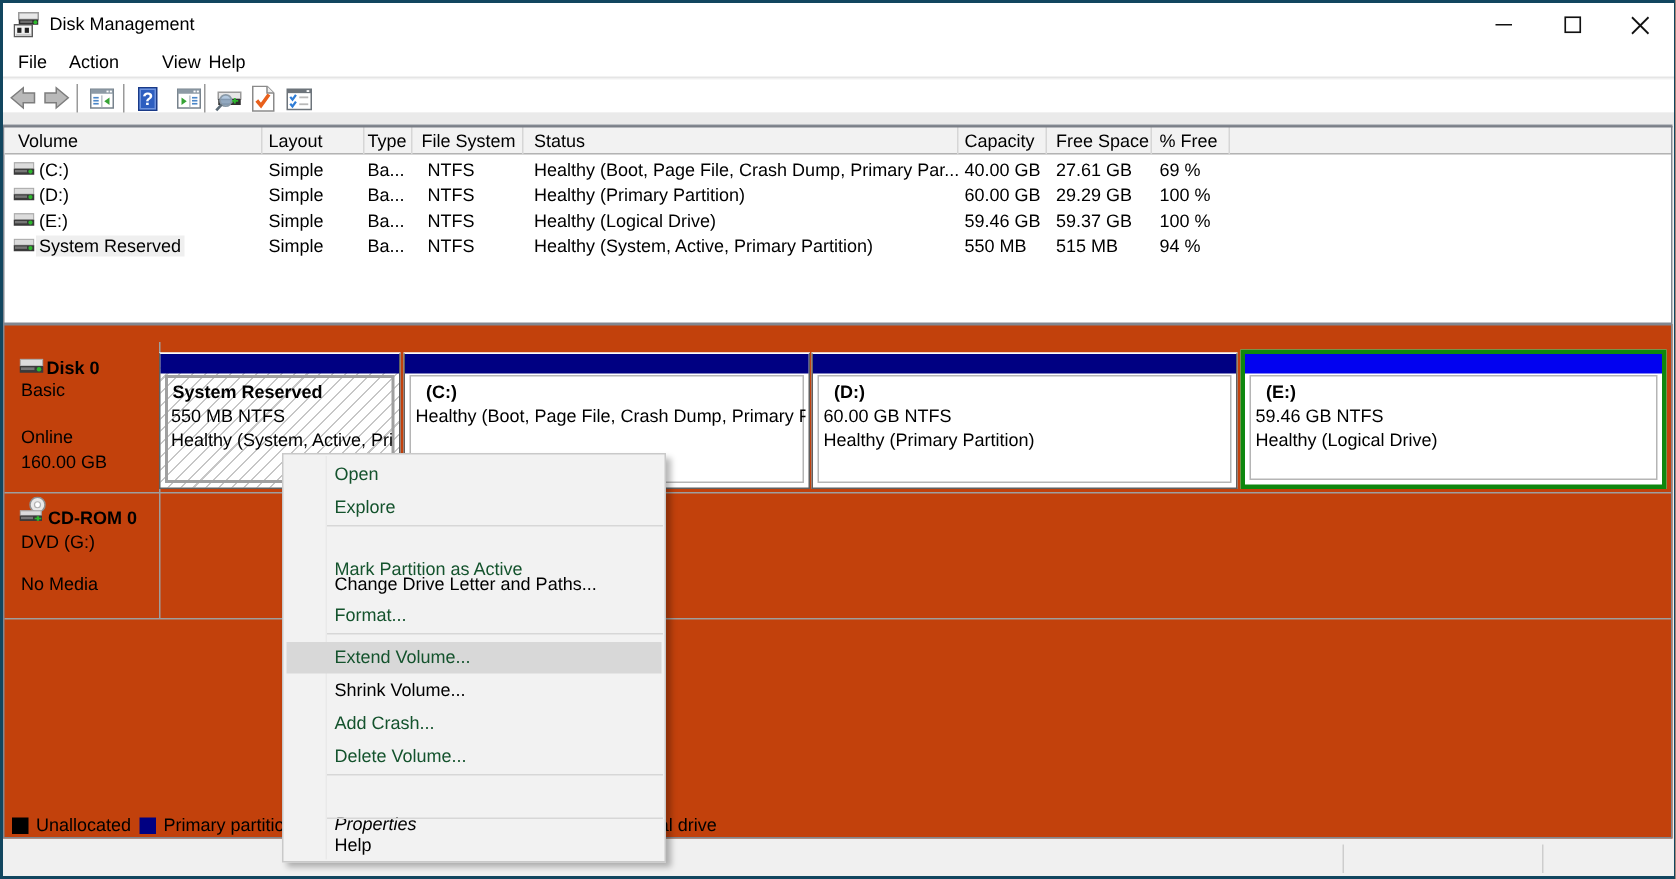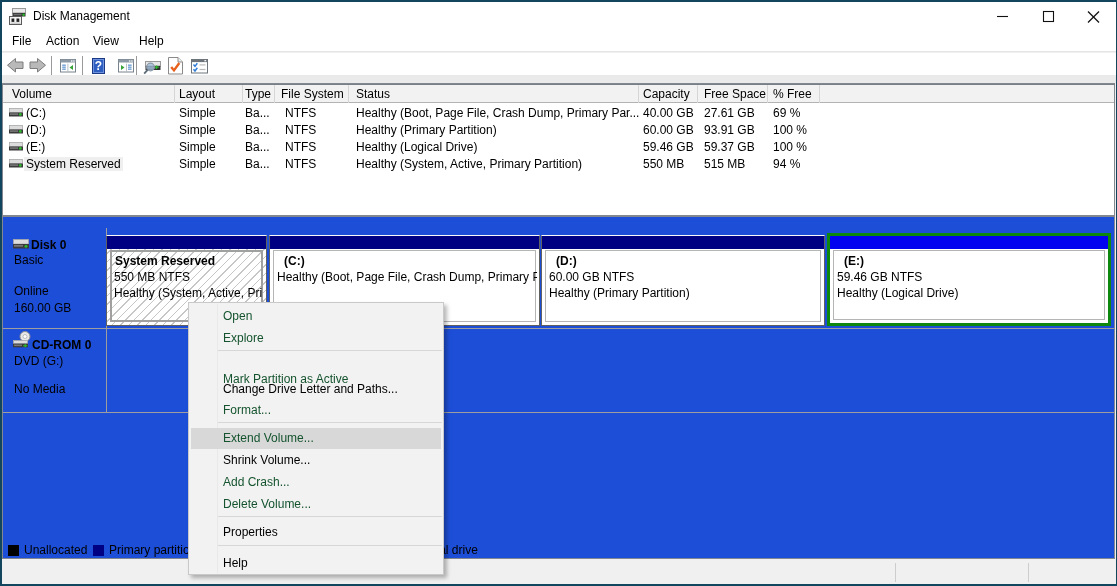--- a/index.html
+++ b/index.html
@@ -19,21 +19,21 @@
   #toolbar  { position:absolute; left:1px; top:53px; width:1115px; height:22px; background:#ffffff; }
   .tsep { position:absolute; top:56px; width:1px; height:19px; background:#9a9a9a; }
   
   #listpane { position:absolute; left:2px; top:83px; width:1113px; height:133px;
               background:#ffffff; border:1px solid #828790; }
   #lvheader { position:absolute; left:0; top:0; width:1111px; height:19px; background:#f2f2f2;
               border-bottom:1px solid #b3b3b3; }
   .hsep { position:absolute; top:0; width:1px; height:19px; background:#d6d6d6; }
   
   #diskpane { position:absolute; left:2px; top:216px; width:1113px; height:343px;
-              background:#1d4ed8; border:1px solid #828790; }
+              background:#c2410c; border:1px solid #828790; }
   .rline { position:absolute; left:0; width:1111px; height:1px; background:#9e9e9e; }
   
   .blk { position:absolute; background:#ffffff; border:1px solid #606060; border-top-color:#fafafa; }
   .bar { position:absolute; left:0; top:0; right:0; height:13px; }
   .inner { position:absolute; left:3px; right:3px; top:14px; bottom:3px; border:1px solid #b5b5b5; }
   .btxt { position:absolute; left:7px; top:17px; right:2px; overflow:hidden; }
   .btxt div { white-space:nowrap; height:16px; line-height:16px; }
   .lrow { position:absolute; left:0; width:1111px; height:17px; }
   .lrow .t { top:0.5px; }
   .lrow svg.ric { position:absolute; left:6px; top:4px; }
@@ -69,21 +69,21 @@
     <line x1="6" y1="14.5" x2="17" y2="14.5" stroke="#111" stroke-width="1.1"></line>
     <rect x="52.5" y="9.5" width="10" height="10" fill="none" stroke="#111" stroke-width="1.1"></rect>
     <line x1="97" y1="9.5" x2="108" y2="20.5" stroke="#111" stroke-width="1.2"></line>
     <line x1="108" y1="9.5" x2="97" y2="20.5" stroke="#111" stroke-width="1.2"></line>
   </svg>
 </div>
 
 <div id="menubar">
   <div class="t" style="left:11px;top:3px;">File</div>
   <div class="t" style="left:45px;top:3px;">Action</div>
-  <div class="t" style="left:92px;top:3px;">View</div>
+  <div class="t" style="left:107px;top:3px;">View</div>
   <div class="t" style="left:138px;top:3px;">Help</div>
 </div>
 
 <div id="toolbar"></div>
 <div class="abs" style="left:1px;top:75px;width:1115px;height:8px;background:#eaeaea;"></div>
 <div class="abs" style="left:2px;top:84px;width:1113px;height:1px;background:#7a7f87;z-index:3;"></div>
 <div class="tsep" style="left:51px;"></div>
 <div class="tsep" style="left:82px;"></div>
 <div class="tsep" style="left:136px;"></div>
 <svg class="abs" style="left:6px;top:57px;z-index:5" width="205" height="18" viewBox="0 0 205 18">
@@ -192,21 +192,21 @@
         <rect x="0" y="4.5" width="14" height="4" fill="#3a3a3a"></rect>
         <rect x="1" y="5.3" width="8" height="1.6" fill="#777"></rect>
         <circle cx="11.3" cy="6.4" r="1.4" fill="#2db82d"></circle>
       </svg>
       <div class="t" style="left:23px;">(D:)</div>
     <div class="t" style="left:176px;">Simple</div>
     <div class="t" style="left:242px;">Ba...</div>
     <div class="t" style="left:282px;">NTFS</div>
     <div class="t" style="left:353px;">Healthy (Primary Partition)</div>
     <div class="t" style="left:640px;">60.00 GB</div>
-    <div class="t" style="left:701px;">93.91 GB</div>
+    <div class="t" style="left:701px;">29.29 GB</div>
     <div class="t" style="left:770px;">100 %</div>
   </div>
   <div class="lrow" style="top:54px;">
     <svg class="ric" width="14" height="9" viewBox="0 0 14 9">
         <rect x="0.5" y="0.5" width="13" height="4" fill="#dcdcdc" stroke="#a8a8a8" stroke-width="0.8"></rect>
         <rect x="0" y="4.5" width="14" height="4" fill="#3a3a3a"></rect>
         <rect x="1" y="5.3" width="8" height="1.6" fill="#777"></rect>
         <circle cx="11.3" cy="6.4" r="1.4" fill="#2db82d"></circle>
       </svg>
       <div class="t" style="left:23px;">(E:)</div>
@@ -331,18 +331,18 @@
   <div class="msep" style="top:47px;"></div>
   <div class="mi dis" style="top:56px;margin-top:12px;">Mark Partition as Active</div>
   <div class="mi" style="top:78px;">Change Drive Letter and Paths...</div>
   <div class="mi dis" style="top:99px;">Format...</div>
   <div class="msep" style="top:119px;"></div>
   <div class="mi dis" style="top:127px;">Extend Volume...</div>
   <div class="mi" style="top:149px;">Shrink Volume...</div>
   <div class="mi dis" style="top:171px;">Add Crash...</div>
   <div class="mi dis" style="top:193px;">Delete Volume...</div>
   <div class="msep" style="top:213px;"></div>
-  <div class="mi" style="top:221px;">Properties</div>
+  <div class="mi" style="top:238px;font-style:italic;">Properties</div>
   <div class="msep" style="top:242px;"></div>
   <div class="mi" style="top:252px;">Help</div>
 </div>
 
 <div id="winborder"></div>
 
 </body></html>

